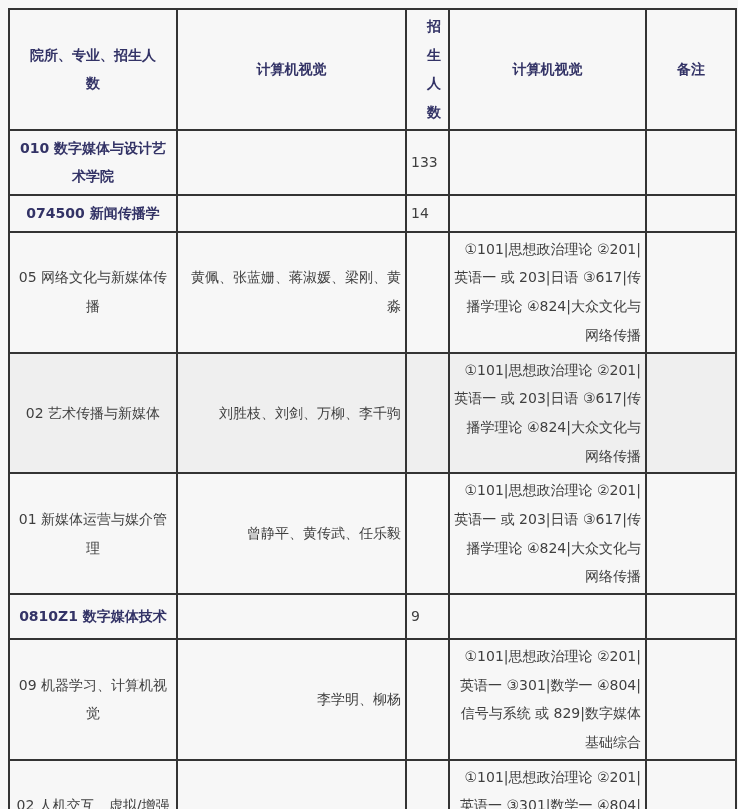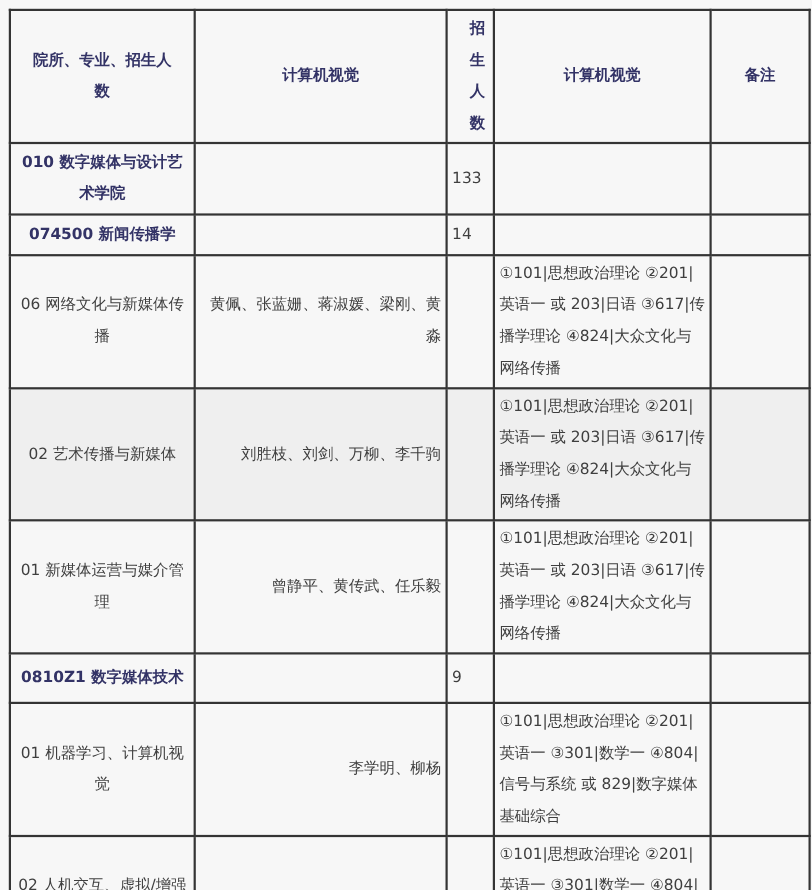--- a/index.html
+++ b/index.html
@@ -51,21 +51,21 @@
   tbody tr:nth-child(4) { height: 117px; }
   tbody tr:nth-child(5) { height: 117px; }
   tbody tr:nth-child(6) { height: 45px; padding-left: 13px; }
   tbody tr:nth-child(7) { height: 117px; }
   tbody tr:nth-child(8) { height: 116px; }
   tbody tr:nth-child(9) { height: 40px; }
 
   td.cell-program  { text-align: center; }
   td.cell-advisors { text-align: right; }
   td.cell-quota    { text-align: left; }
-  td.cell-subjects { text-align: left; word-break: break-all; }
+  td.cell-subjects { text-align: right; word-break: break-all; }
   td.cell-remarks  { text-align: left; }
 
   tr.section td.cell-program {
     color: #333366;
     font-weight: bold;
   }
   tr.shaded td {
     background: #efefef;
   }
 </style>
@@ -99,21 +99,21 @@
           <td class="cell-remarks"></td>
         </tr>
         <tr class="section">
           <td class="cell-program">074500 新闻传播学</td>
           <td class="cell-advisors"></td>
           <td class="cell-quota">14</td>
           <td class="cell-subjects"></td>
           <td class="cell-remarks"></td>
         </tr>
         <tr class="direction">
-          <td class="cell-program">06 网络文化与新媒体传播</td>
+          <td class="cell-program">05 网络文化与新媒体传播</td>
           <td class="cell-advisors">黄佩、张蓝姗、蒋淑媛、梁刚、黄淼</td>
           <td class="cell-quota"></td>
           <td class="cell-subjects">①101|思想政治理论 ②201|英语一 或 203|日语 ③617|传播学理论 ④824|大众文化与网络传播</td>
           <td class="cell-remarks"></td>
         </tr>
         <tr class="direction shaded">
           <td class="cell-program">02 艺术传播与新媒体</td>
           <td class="cell-advisors">刘胜枝、刘剑、万柳、李千驹</td>
           <td class="cell-quota"></td>
           <td class="cell-subjects">①101|思想政治理论 ②201|英语一 或 203|日语 ③617|传播学理论 ④824|大众文化与网络传播</td>
@@ -127,21 +127,21 @@
           <td class="cell-remarks"></td>
         </tr>
         <tr class="section">
           <td class="cell-program">0810Z1 数字媒体技术</td>
           <td class="cell-advisors"></td>
           <td class="cell-quota">9</td>
           <td class="cell-subjects"></td>
           <td class="cell-remarks"></td>
         </tr>
         <tr class="direction">
-          <td class="cell-program">01 机器学习、计算机视觉</td>
+          <td class="cell-program">09 机器学习、计算机视觉</td>
           <td class="cell-advisors">李学明、柳杨</td>
           <td class="cell-quota"></td>
           <td class="cell-subjects">①101|思想政治理论 ②201|英语一 ③301|数学一 ④804|信号与系统 或 829|数字媒体基础综合</td>
           <td class="cell-remarks"></td>
         </tr>
         <tr class="direction">
           <td class="cell-program">02 人机交互、虚拟/增强现实技术</td>
           <td class="cell-advisors">侯文军</td>
           <td class="cell-quota"></td>
           <td class="cell-subjects">①101|思想政治理论 ②201|英语一 ③301|数学一 ④804|信号与系统 或 829|数字媒体基础综合</td>

